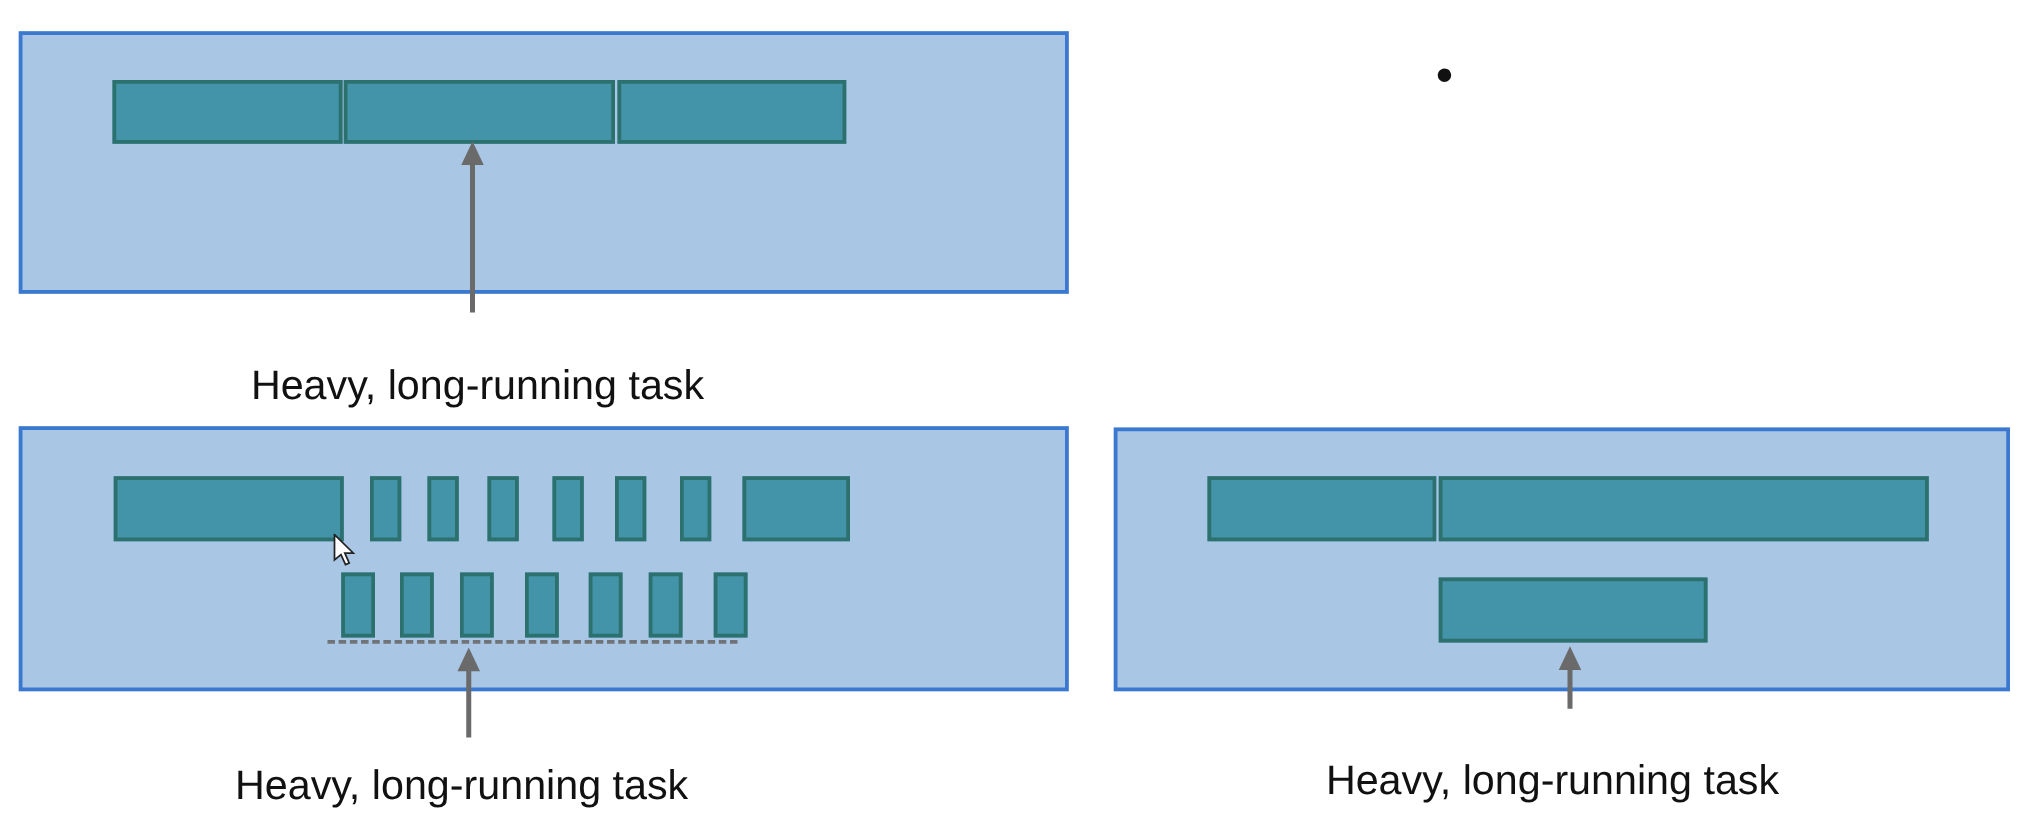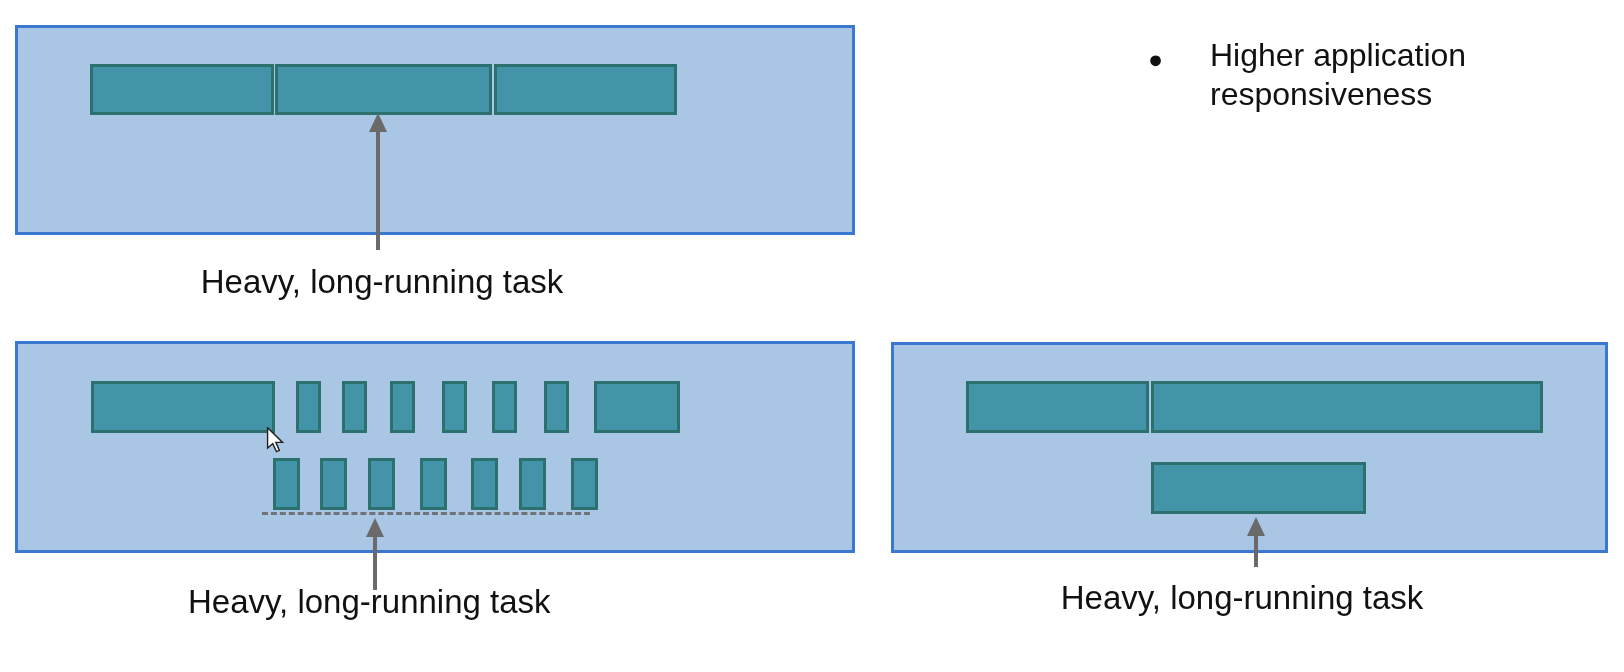--- a/index.html
+++ b/index.html
@@ -18,21 +18,21 @@
     background:var(--task-fill,#4394a9);
     border:3px solid var(--task-border,#2d716f);
   }
   .arrow-line{position:absolute;width:4px;background:var(--arrow,#6a6a6a);}
   .arrow-head{
     position:absolute;width:0;height:0;
     border-left:9px solid transparent;border-right:9px solid transparent;
     border-bottom:19px solid var(--arrow,#6a6a6a);
   }
   .dashed{position:absolute;height:0;border-top:3px dashed var(--dashed-line,#707478);}
-  .caption{position:absolute;font-size:33px;line-height:36px;}
+  .caption{position:absolute;font-size:33px;line-height:36px;margin-top:26px;}
   .caption.centered{text-align:center;}
   .caption span{display:block;}
   .bullet-item{position:absolute;display:flex;align-items:flex-start;font-size:32px;line-height:39px;}
   .bullet-item .marker{width:62px;font-size:25px;padding-top:4px;flex:0 0 auto;}
   .bullet-item .bullet-lines span{display:block;}
   .cursor{position:absolute;}
 </style>
 </head>
 <body>
 
@@ -84,23 +84,19 @@
   <div class="caption" style="left:188px;top:584px;width:520px;">
     <span>Heavy, long-running task</span>
   </div>
 
   <div class="caption centered" style="left:1017px;top:580px;width:450px;">
     <span>Heavy, long-running task</span>
   </div>
 
   <div class="bullet-item" style="left:1148px;top:36px;width:360px;">
     <span class="marker">●</span>
-    <div class="bullet-lines">
-      <span>Higher application</span>
-      <span>responsiveness</span>
-    </div>
   </div>
 
   <svg class="cursor" style="left:266px;top:427px;" width="20" height="28" viewBox="0 0 14 20">
     <polygon points="1,0.5 1,15 4.7,11.9 7.3,17.6 9.4,16.7 6.9,11 11.7,11" fill="#ffffff" stroke="#222222" stroke-width="1"></polygon>
   </svg>
 
 </div>
 
 </body></html>

